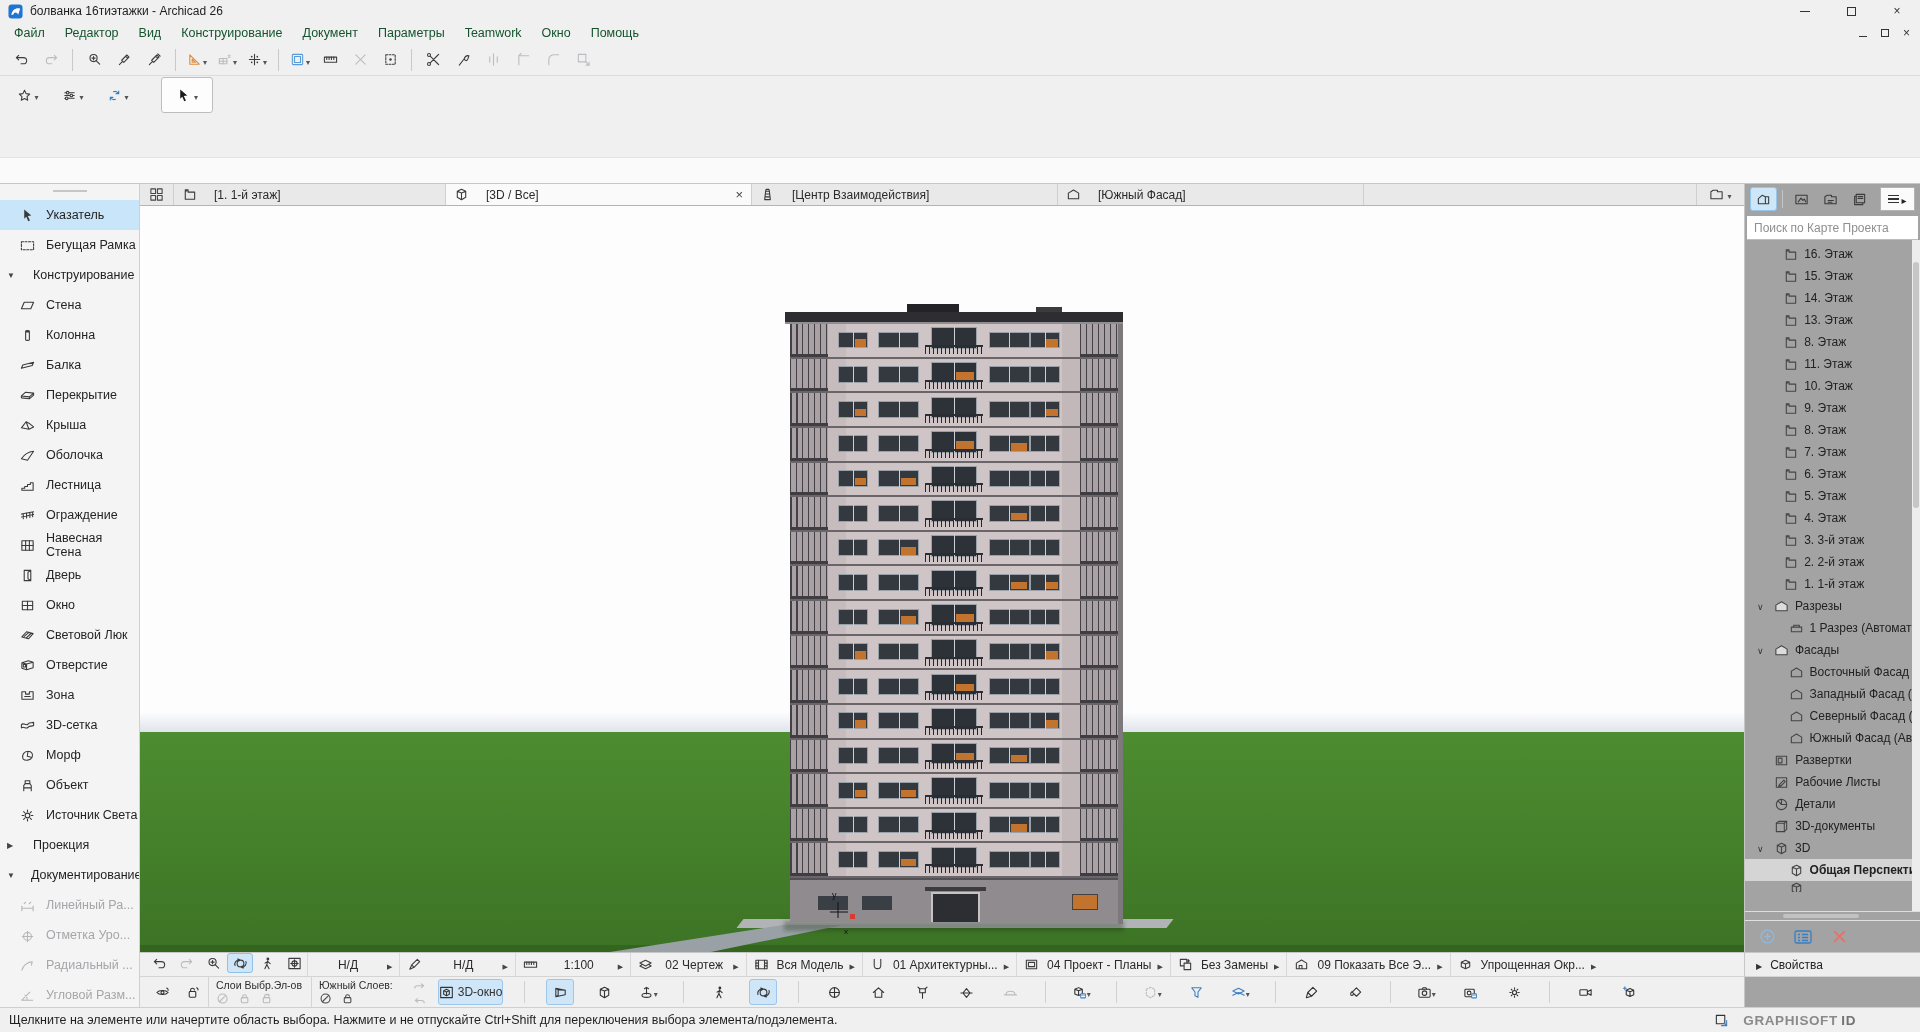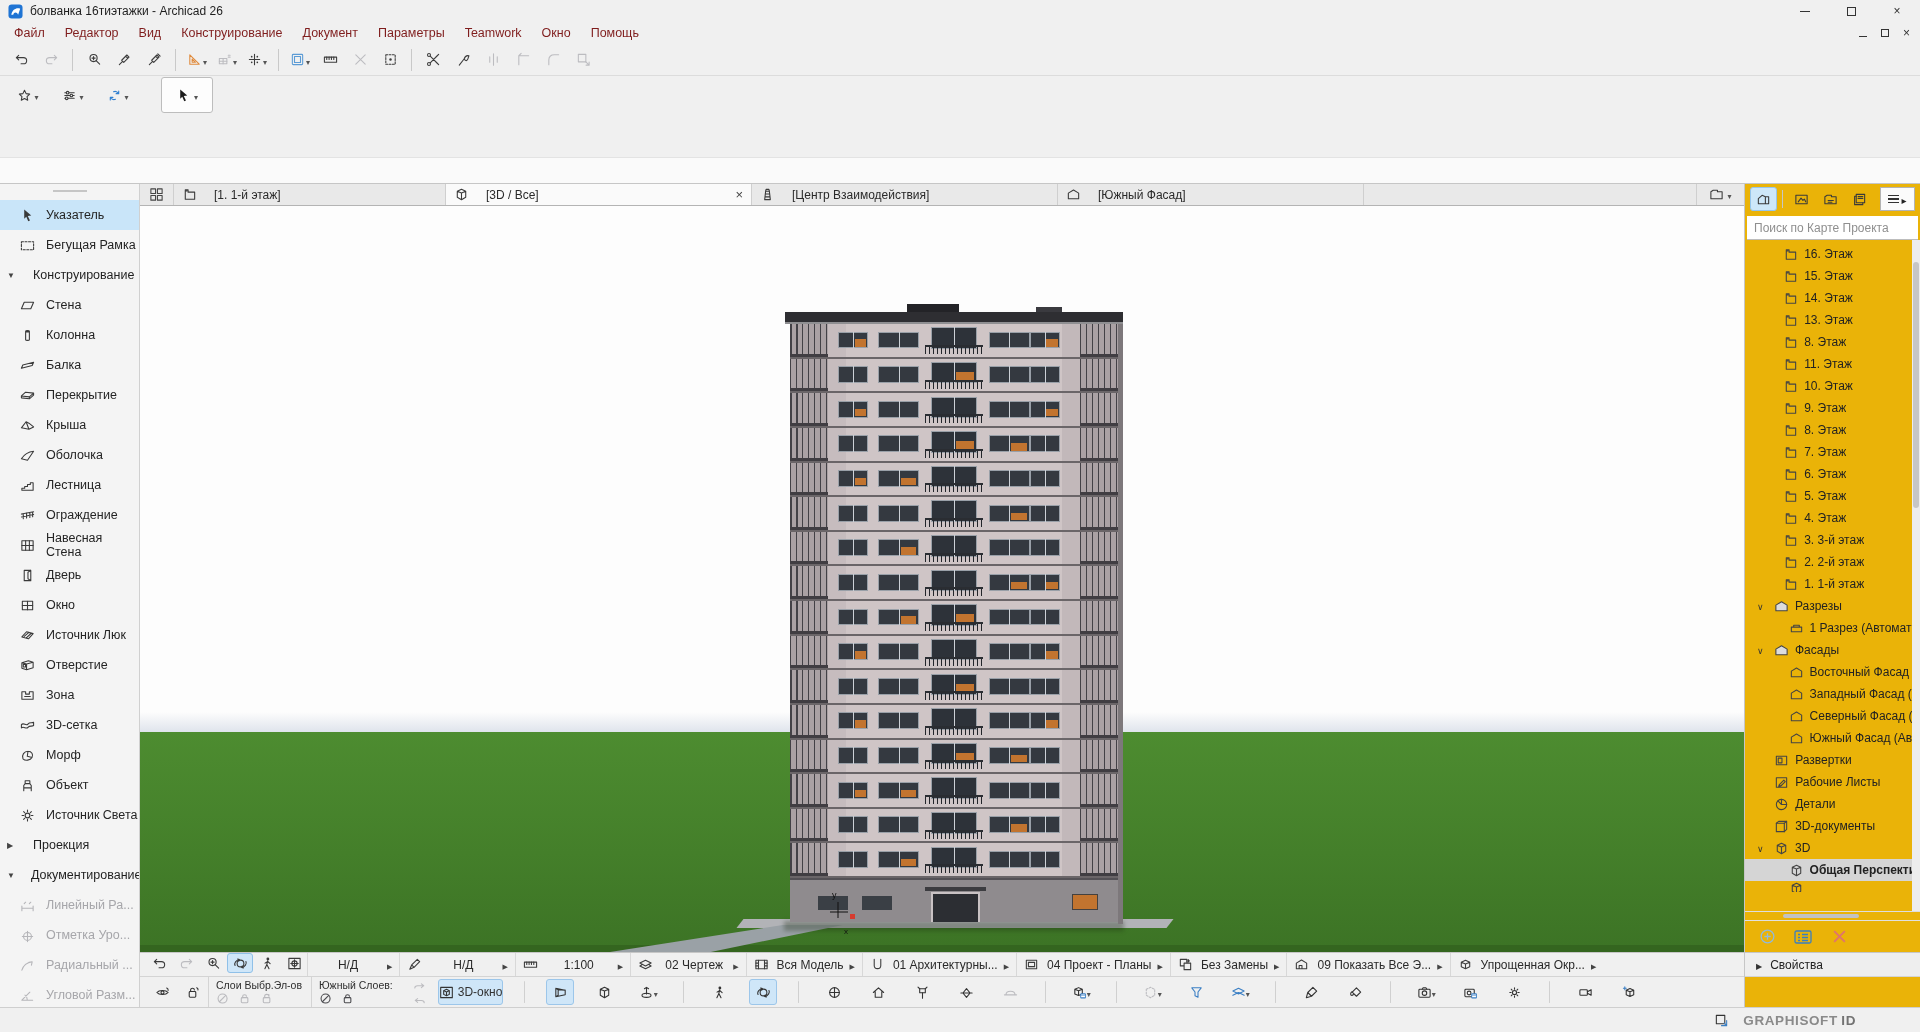--- a/index.html
+++ b/index.html
@@ -7,21 +7,21 @@
 .app{width:1920px;height:1032px;display:flex;flex-direction:column;background:#f0f0f0;font-family:"Liberation Sans",sans-serif;color:#1e1e1e;position:relative}
 
 .titlebar{height:22px;display:flex;align-items:center;gap:7px;padding-left:8px;font-size:12px;background:#f0f0f0}
 .logo{width:15px;height:15px;flex:0 0 auto}
 .win-controls{margin-left:auto;display:flex;height:22px}
 .win-btn{width:46px;display:flex;align-items:center;justify-content:center;color:#333;font-size:12px}
 .mini-bar{width:10px;height:1px;background:#333;display:inline-block}
 .max-box{width:9px;height:9px;border:1px solid #333;display:inline-block}
 
 .menubar{height:22px;display:flex;align-items:center;padding-left:4px;font-size:12.5px}
-.menu-item{padding:2px 10px;color:#7f1d1d}
+.menu-item{padding:2px 10px;color:#14532d}
 .mdi-controls{margin-left:auto;display:flex;gap:14px;padding-right:10px;align-items:center}
 .mdi-controls .mini-bar{width:8px}
 .mdi-controls .max-box{width:8px;height:8px}
 .mdi-x{font-size:12px;color:#333}
 
 .toolbar{height:32px;display:flex;align-items:center;padding-left:6px;border-bottom:1px solid #dcdcdc}
 .tbtn{min-width:30px;height:26px;display:flex;align-items:center;justify-content:center;color:#3c3c3c}
 .tbtn.disabled{color:#bcbcc0}
 .tbtn .caret{margin-left:1px}
 .caret::before{content:"▾";font-size:8px;color:#555}
@@ -106,21 +106,21 @@
 .r2-btn.disabled{color:#bcbcc0}
 .r2-btn.sep{min-width:1px;width:1px;height:22px;background:#d0d0d0;margin:0 5px;padding:0;border:none}
 .lblgroup{display:flex;flex-direction:column;justify-content:center;height:30px;padding:0 7px;border-left:1px solid #d4d4d4}
 .lg-title{font-size:10.5px;color:#2e2e2e;line-height:12px;white-space:nowrap}
 .lg-icons{display:flex;gap:9px;align-items:center;height:14px}
 .lg-icons .icon{width:13px;height:12px;color:#4a4a4e}
 .lg-icons.dim .icon{color:#b9b9bd}
 .stack2{display:flex;flex-direction:column;justify-content:center;gap:0;margin:0 10px;color:#bcbcc0}
 .stack2 .icon{width:14px;height:11px}
 
-.rightpanel{width:176px;display:flex;flex-direction:column;border-left:1px solid #c6c6c6;background:#eab308}
+.rightpanel{width:176px;display:flex;flex-direction:column;border-left:1px solid #c6c6c6;background:#a3a3a3}
 .nav-header{height:30px;display:flex;align-items:center;padding:0 5px;gap:2px}
 .nv-btn{width:27px;height:24px;display:flex;align-items:center;justify-content:center;border:1px solid transparent;border-radius:3px;color:#3a3a3a}
 .nv-btn.active{background:#cde7f9;border-color:#96c5ec}
 .nv-sep{width:1px;height:18px;background:#c6c6c6;margin:0 3px}
 .nv-menu{margin-left:auto;width:35px;height:24px;border:1px solid #b3b3b3;background:#fbfbfb;display:flex;align-items:center;justify-content:center;gap:2px;color:#222}
 .nv-menu .bars{display:flex;flex-direction:column;gap:2px}
 .nv-menu .bars i{display:block;width:11px;height:1.5px;background:#333}
 .nv-menu .tri::before{content:"▸";font-size:10px;color:#222}
 .nav-search{padding:2px 2px 0 2px}
 .nav-search input{width:100%;height:24px;border:none;border-bottom:1px solid #bdbdbd;background:#fff;padding:0 7px;font-size:12px;font-family:inherit;color:#333;outline:none}
@@ -549,21 +549,21 @@
             </span>
             <span class="lbl">Окно</span>
           </div>
 
           <div class="titem">
             <span class="icon">
               <svg viewBox="0 0 16 16" width="15" height="15" fill="none" stroke="currentColor" stroke-width="1.15" stroke-linecap="round" stroke-linejoin="round">
                 <path d="M2 9.5 L7 4 L14 6 L9 11.5 Z M4.5 9 L9.5 4.7 M7 10.3 L12 5.6"></path>
               </svg>
             </span>
-            <span class="lbl">Источник Люк</span>
+            <span class="lbl">Световой Люк</span>
           </div>
 
           <div class="titem">
             <span class="icon">
               <svg viewBox="0 0 16 16" width="15" height="15" fill="none" stroke="currentColor" stroke-width="1.15" stroke-linecap="round" stroke-linejoin="round">
                 <path d="M2 5 L9 3 L14 4.5 L7 6.5 Z M2 5 L2 11 L7 12.5 L7 6.5 M14 4.5 L14 10.5 L7 12.5"></path>
                 <rect x="3.5" y="6.8" width="2.4" height="2.8"></rect>
               </svg>
             </span>
             <span class="lbl">Отверстие</span>
@@ -1882,20 +1882,21 @@
       </div>
       <div class="props">
         <span class="tri"></span>
         <span>Свойства</span>
       </div>
       <div class="rp-bottom"></div>
     </div>
   </div>
 
   <div class="statusbar">
+    <span>Щелкните на элементе или начертите область выбора. Нажмите и не отпускайте Ctrl+Shift для переключения выбора элемента/подэлемента.</span>
     <div class="sb-right">
       <span class="sb-icon"><svg viewBox="0 0 16 16" width="15" height="15" fill="none" stroke="currentColor" stroke-width="1.15" stroke-linecap="round" stroke-linejoin="round">
             <rect x="2.5" y="2.5" width="9" height="9"></rect>
             <path d="M8 13.5 L13.5 13.5 L13.5 8 M10.8 10.8 L13.5 13.5 M13.5 13.5 L11 13.5" stroke="#3b7fc4"></path>
           </svg></span>
       <span><span class="brand">GRAPHISOFT</span> <span class="brand-id">ID</span></span>
     </div>
   </div>
 </div>
 

